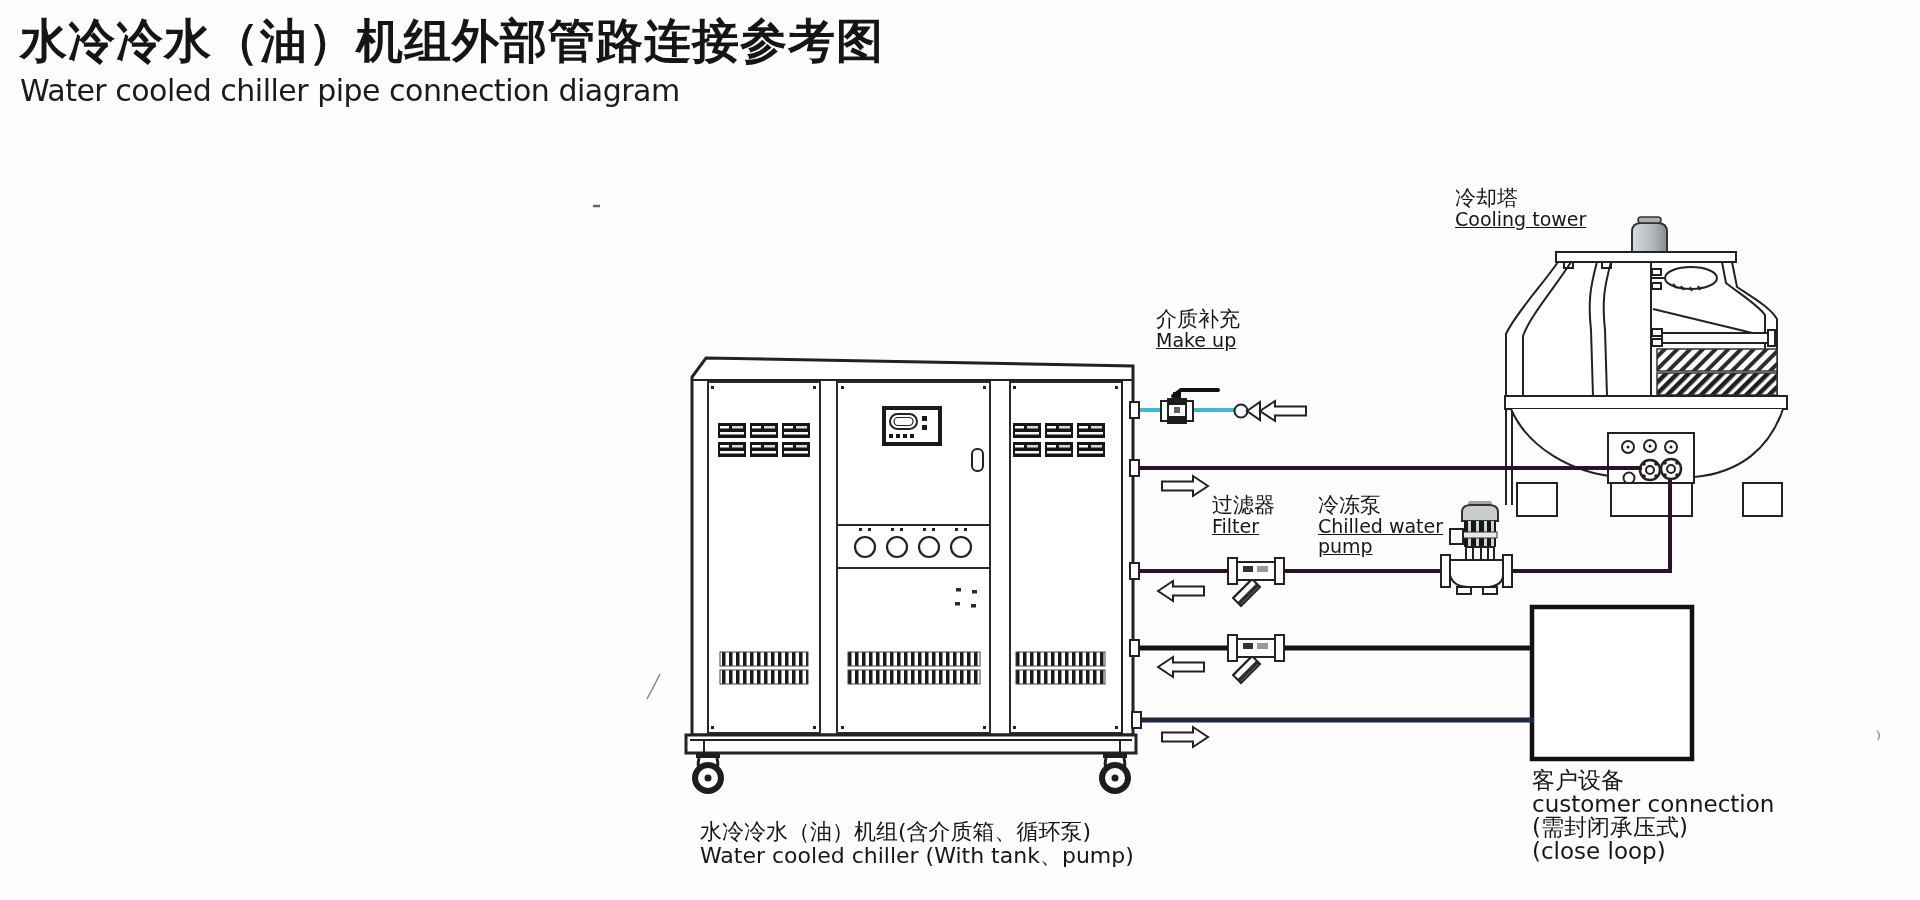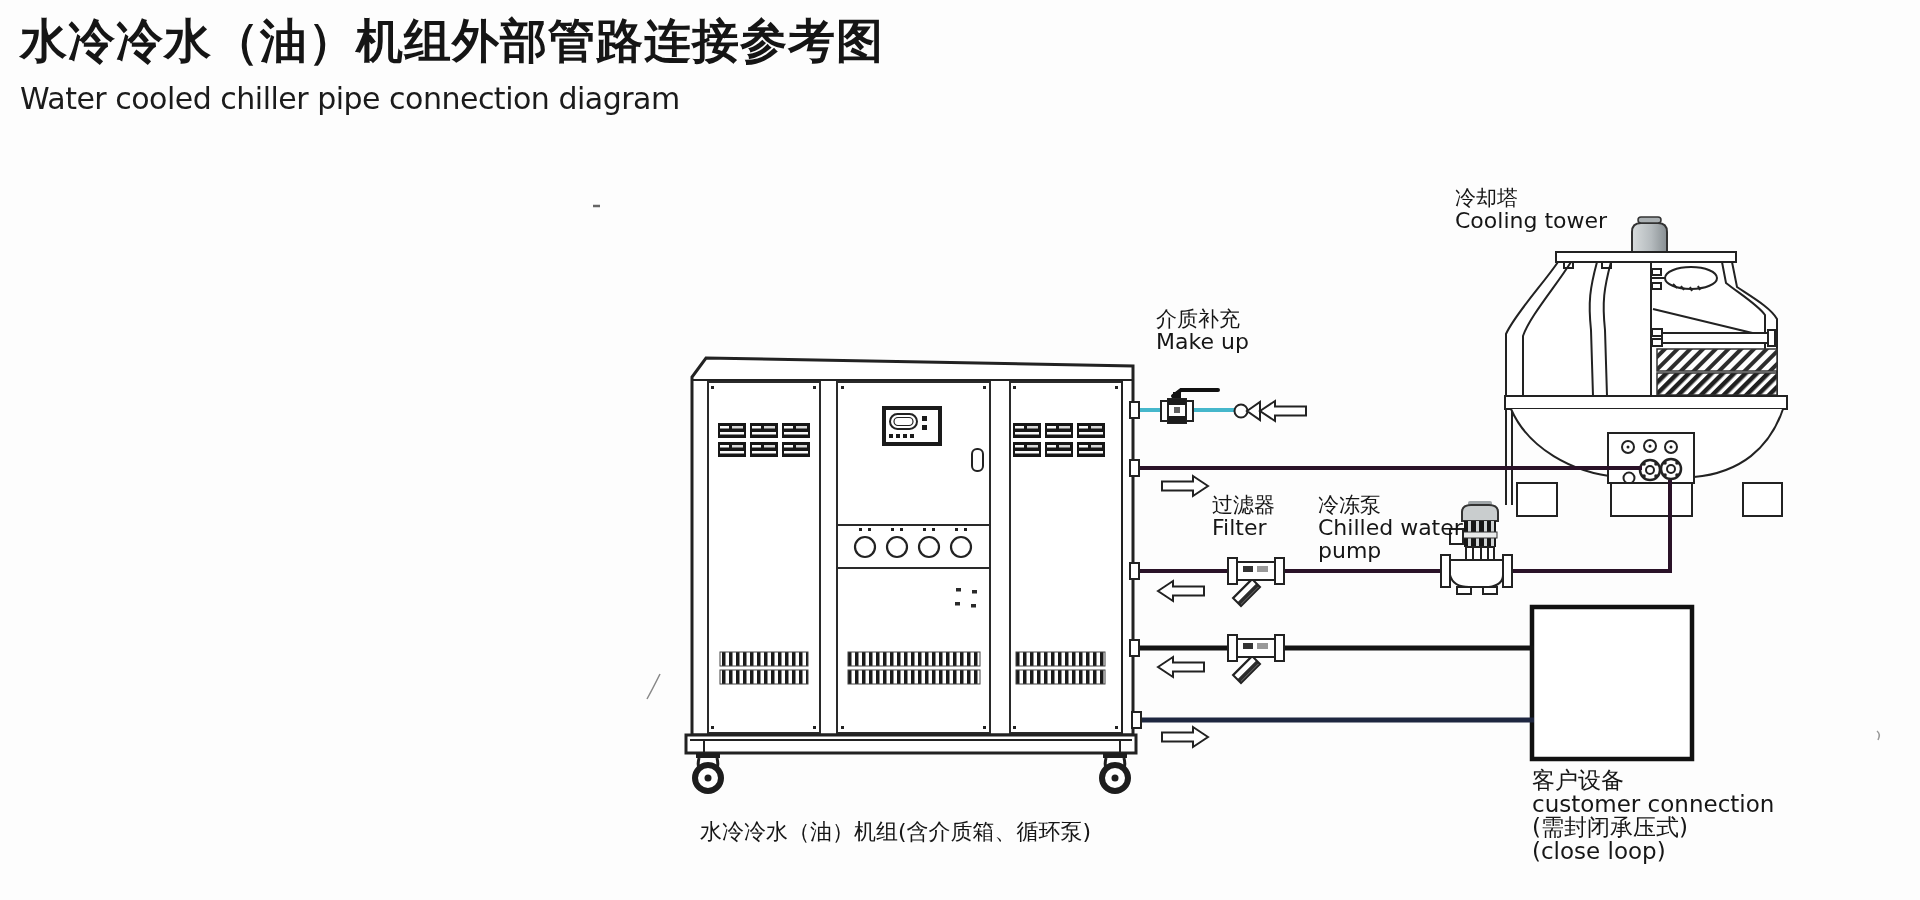--- a/index.html
+++ b/index.html
@@ -1,31 +1,31 @@
 <!DOCTYPE html>
 <html style="--makeup-line: #45b7cb; --tower-loop-line: #2a1228; --chilled-return-line: #141414; --chilled-supply-line: #1e2740; --ink: #222222;"><head>
 <meta charset="utf-8">
 <style>
   html,body{margin:0;padding:0;background:#fdfdfd;}
   .stage{position:relative;width:1920px;height:900px;background:#fdfdfd;overflow:hidden;
          font-family:"DejaVu Sans",sans-serif;color:#161616;padding-left:12px;}
   .hdr{position:absolute;left:20px;top:10px;}
   .title-zh{font-size:47px;font-weight:900;letter-spacing:1px;color:#151515;line-height:1.3;}
-  .title-en{font-size:30px;font-weight:400;letter-spacing:-0.5px;color:#1b1b1b;margin-top:10px;}
+  .title-en{font-size:30px;font-weight:400;letter-spacing:-0.5px;color:#1b1b1b;margin-top:2px;}
   svg{position:absolute;left:0;top:0;}
   .ln{fill:none;stroke:#222;stroke-width:2;}
   .shp{fill:#fff;stroke:#222;stroke-width:2;}
   .pipe{fill:none;}
   .p-makeup{stroke:var(--makeup-line);stroke-width:4;}
   .p-tower{stroke:var(--tower-loop-line);stroke-width:4;}
   .p-chillret{stroke:var(--chilled-return-line);stroke-width:5;}
   .p-chillsup{stroke:var(--chilled-supply-line);stroke-width:5;}
   .lbl{position:absolute;line-height:1.04;}
   .lbl .zh{font-size:21px;}
-  .lbl .en{font-size:22px;}
+  .lbl .en{font-size:19px;text-decoration:underline;}
   .ctr{text-align:left;}
 </style>
 </head>
 <body>
 
 <div class="stage">
 
   <div class="hdr">
     <div class="title-zh">水冷冷水（油）机组外部管路连接参考图</div>
     <div class="title-en">Water cooled chiller pipe connection diagram</div>
@@ -331,15 +331,16 @@
 
   <div class="lbl" style="left:1532px;top:769px;width:260px;font-size:23px;line-height:23.5px;">
     <div>客户设备</div>
     <div>customer connection</div>
     <div>(需封闭承压式)</div>
     <div>(close loop)</div>
   </div>
 
   <div class="lbl ctr" style="left:700px;top:820px;width:450px;font-size:22px;line-height:24px;">
     <div>水冷冷水（油）机组(含介质箱、循环泵)</div>
+    <div>Water cooled chiller (With tank、pump)</div>
   </div>
 
 </div>
 
 </body></html>

